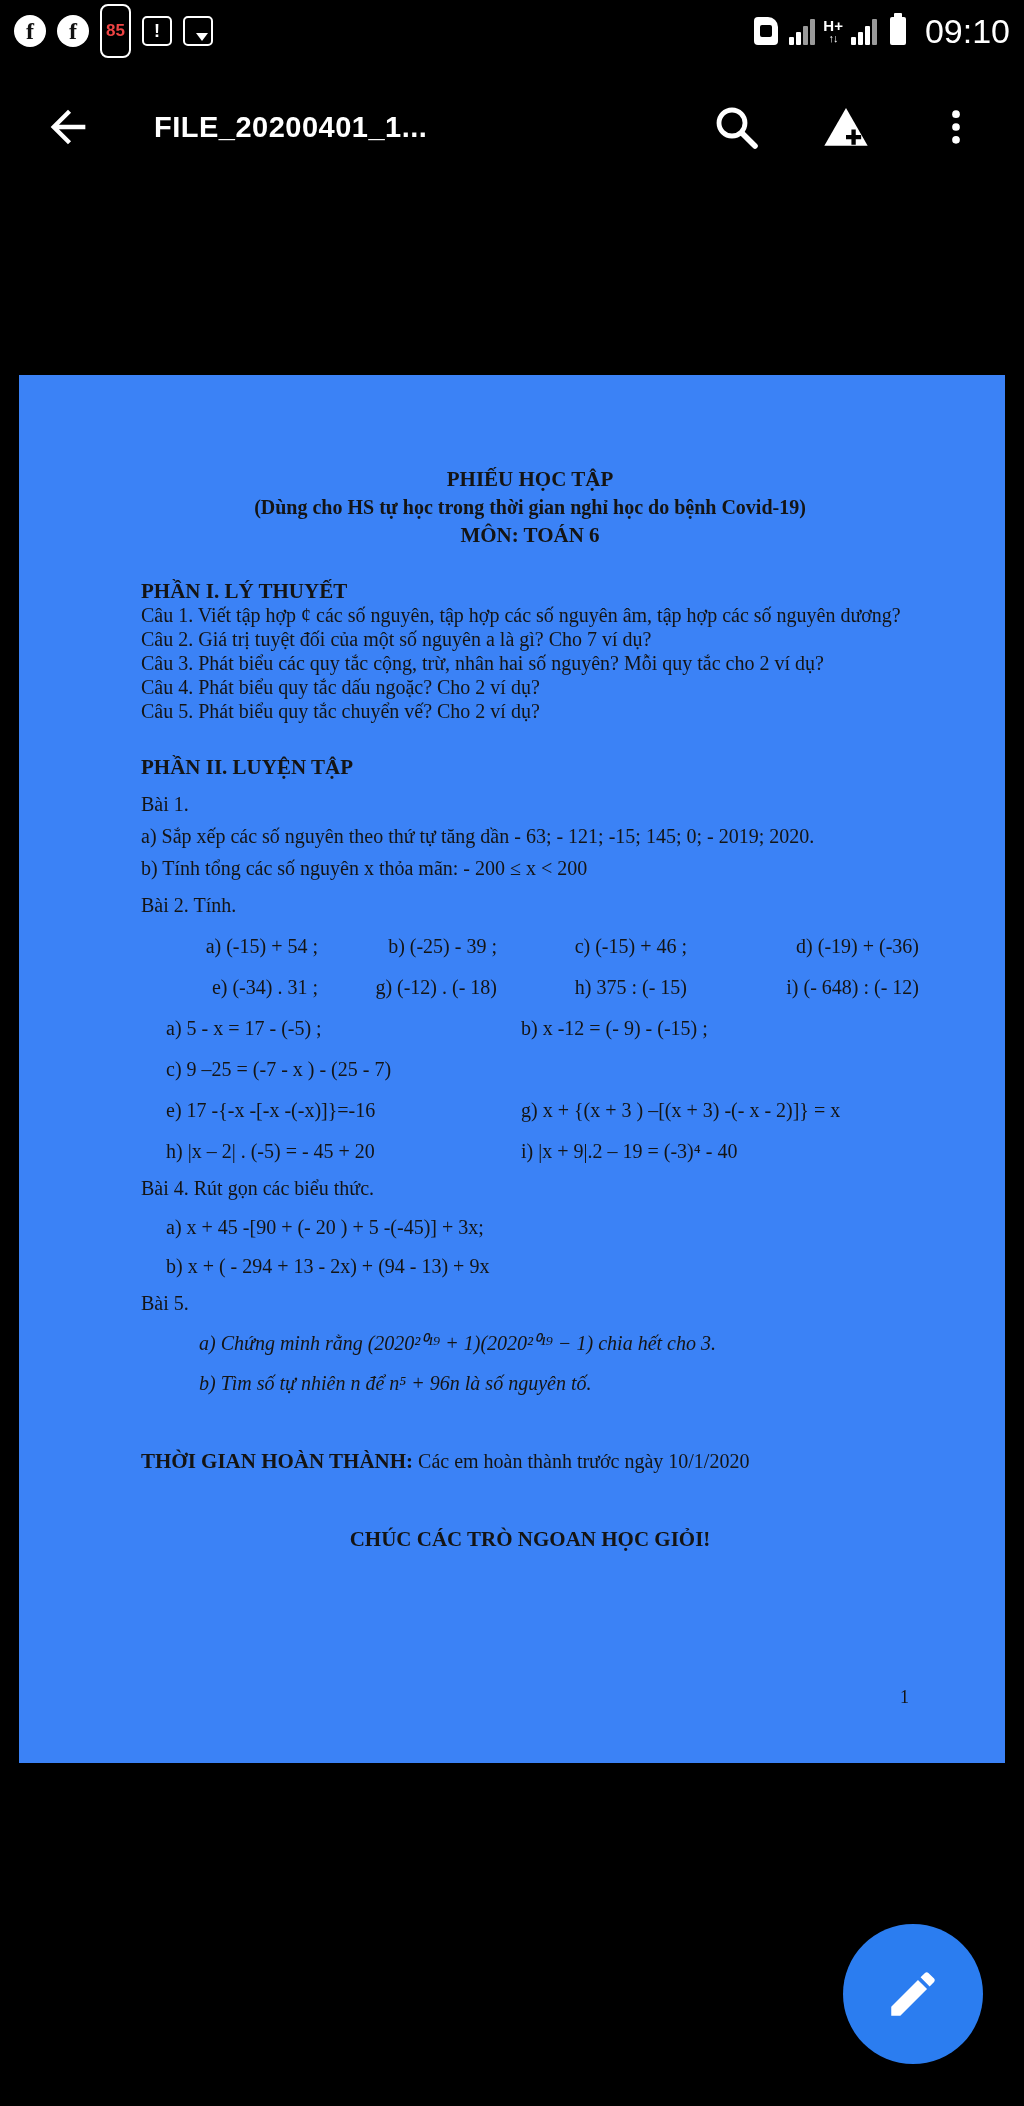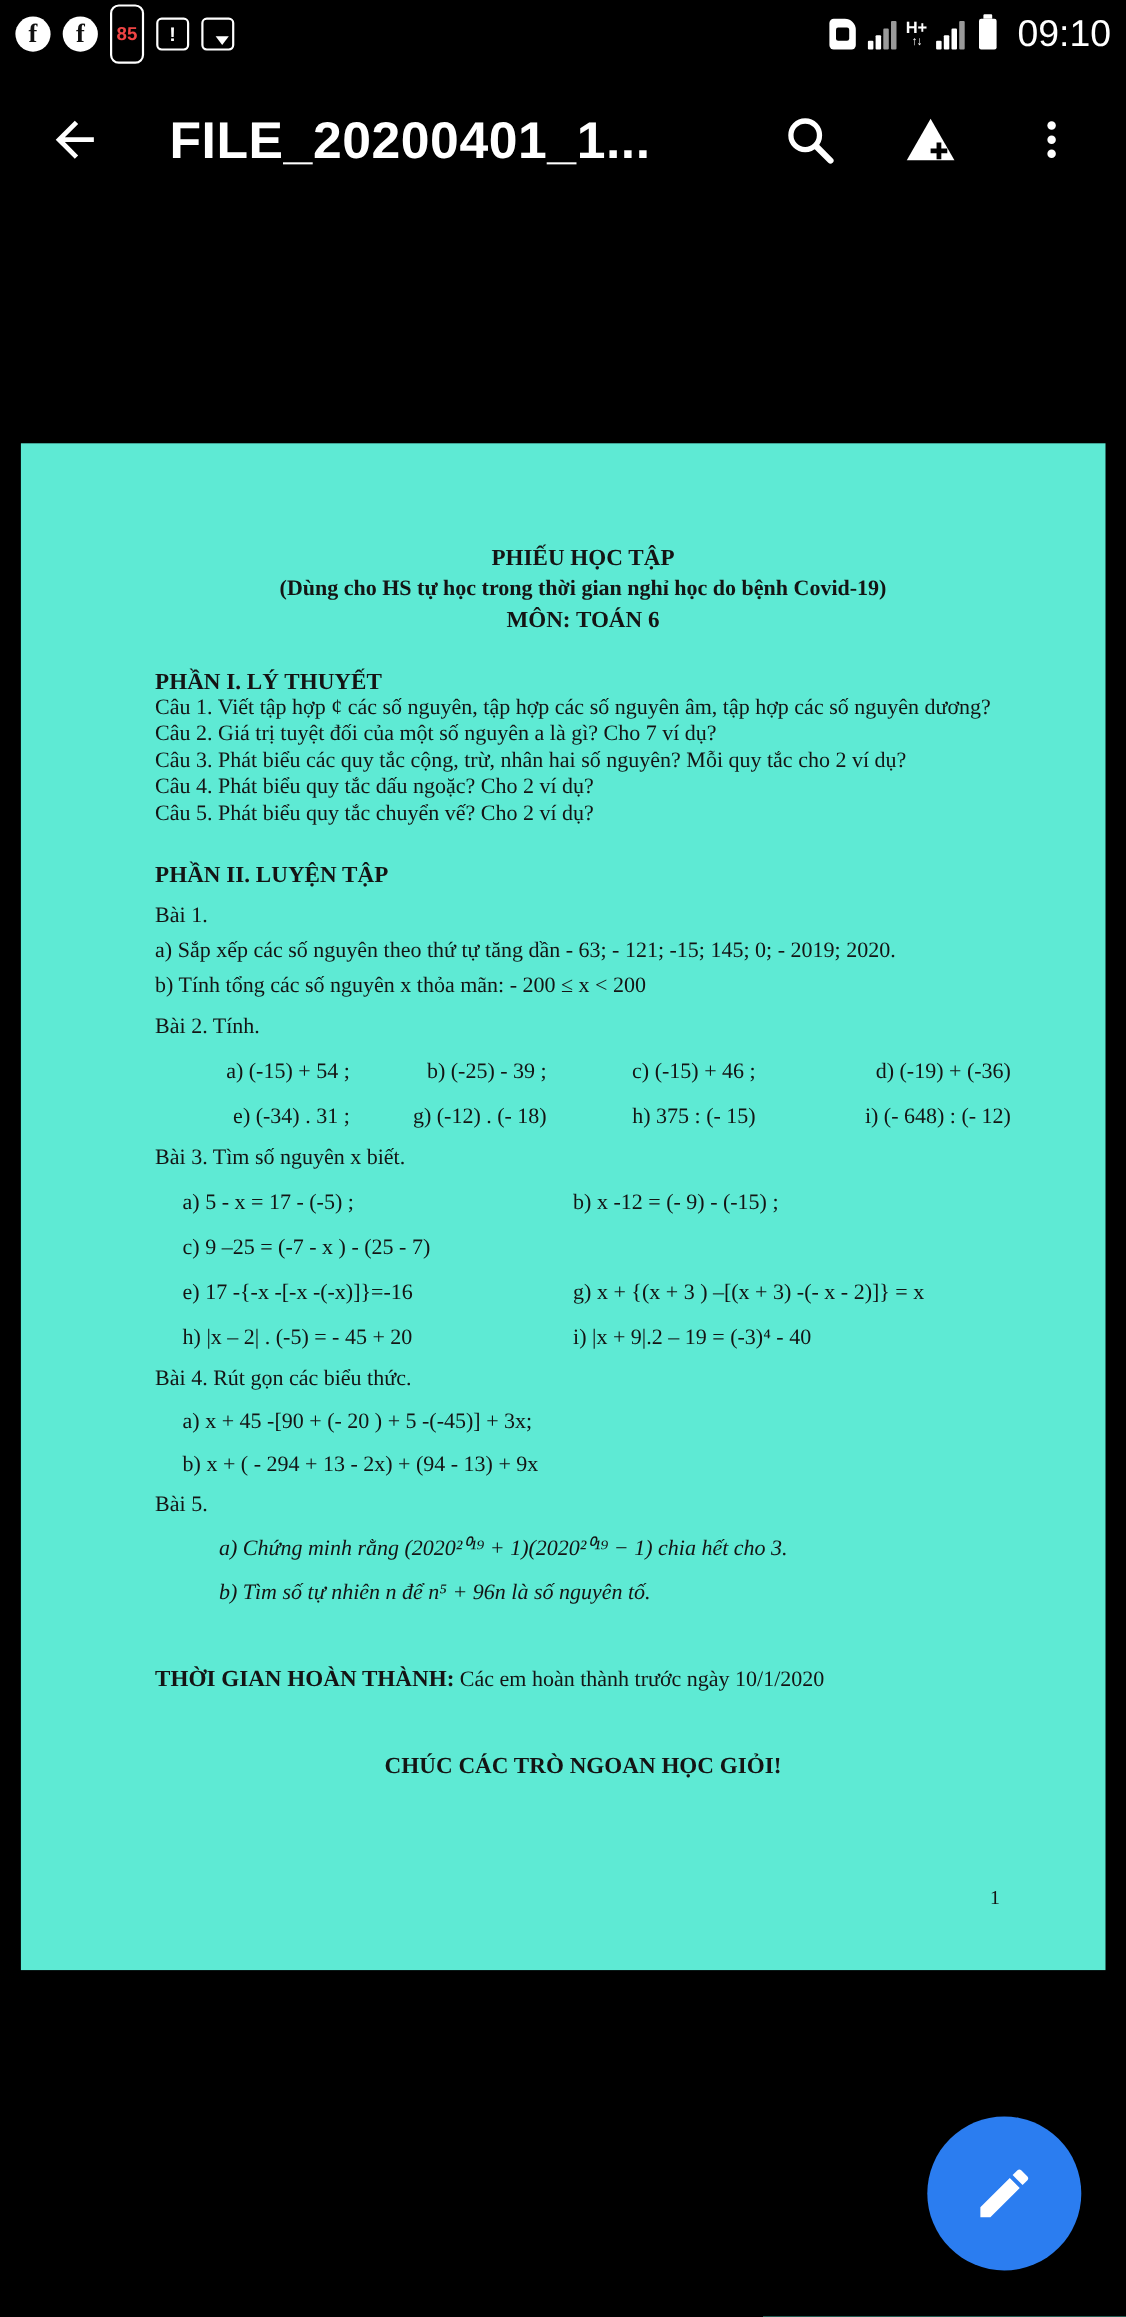--- a/index.html
+++ b/index.html
@@ -54,28 +54,28 @@
     content:"";position:absolute;top:-4px;left:4px;width:8px;height:4px;background:#fff;border-radius:1px 1px 0 0;
   }
   .time{font-size:34px;color:#fff;margin-left:8px;}
   
   .app-bar{
     position:absolute;top:72px;left:0;width:1024px;height:110px;
     display:flex;align-items:center;color:#fff;box-sizing:border-box;
   }
   .back-btn{margin-left:40px;width:56px;height:56px;display:flex;align-items:center;justify-content:center;}
   .app-title{
-    margin-left:58px;font-size:47px;font-weight:bold;letter-spacing:0.5px;
+    margin-left:58px;font-size:29px;font-weight:bold;letter-spacing:0.5px;
     white-space:nowrap;flex:1;overflow:hidden;
   }
   .appbar-actions{display:flex;align-items:center;gap:54px;margin-right:40px;}
   .icon-btn{width:56px;height:56px;display:flex;align-items:center;justify-content:center;}
   
   .page{
-    position:absolute;left:19px;top:403px;width:986px;height:1388px;background:#5eead4;
+    position:absolute;left:19px;top:375px;width:986px;height:1388px;background:#3b82f6;
   }
   .doc{
     position:absolute;left:0;top:0;right:0;bottom:0;
     padding:92px 86px 0 122px;box-sizing:border-box;
     font-family:"Liberation Serif",serif;font-size:20px;color:#141414;line-height:24px;
   }
   .doc-header{text-align:center;font-weight:bold;}
   .doc-header .t1{font-size:21px;}
   .doc-header .t2{font-size:20px;margin-top:4px;}
   .doc-header .t3{font-size:21px;margin-top:4px;}
@@ -191,21 +191,20 @@
       <span>c) (-15) + 46 ;</span>
       <span>d) (-19) + (-36)</span>
     </div>
     <div class="bai2-row">
       <span>e) (-34) . 31  ;</span>
       <span>g) (-12) . (- 18)</span>
       <span>h) 375 : (- 15)</span>
       <span>i)  (- 648) : (- 12)</span>
     </div>
 
-    <div class="bai-label">Bài 3.  Tìm số nguyên x biết.</div>
     <div class="bai3-row">
       <span>a) 5  - x = 17  - (-5) ;</span>
       <span>b) x  -12 = (- 9)  - (-15) ;</span>
     </div>
     <div class="bai3-row">
       <span>c) 9 –25 = (-7  - x )  - (25 - 7)</span>
     </div>
     <div class="bai3-row">
       <span>e) 17  -{-x  -[-x  -(-x)]}=-16</span>
       <span>g) x + {(x + 3 ) –[(x + 3)  -(- x - 2)]} = x</span>

